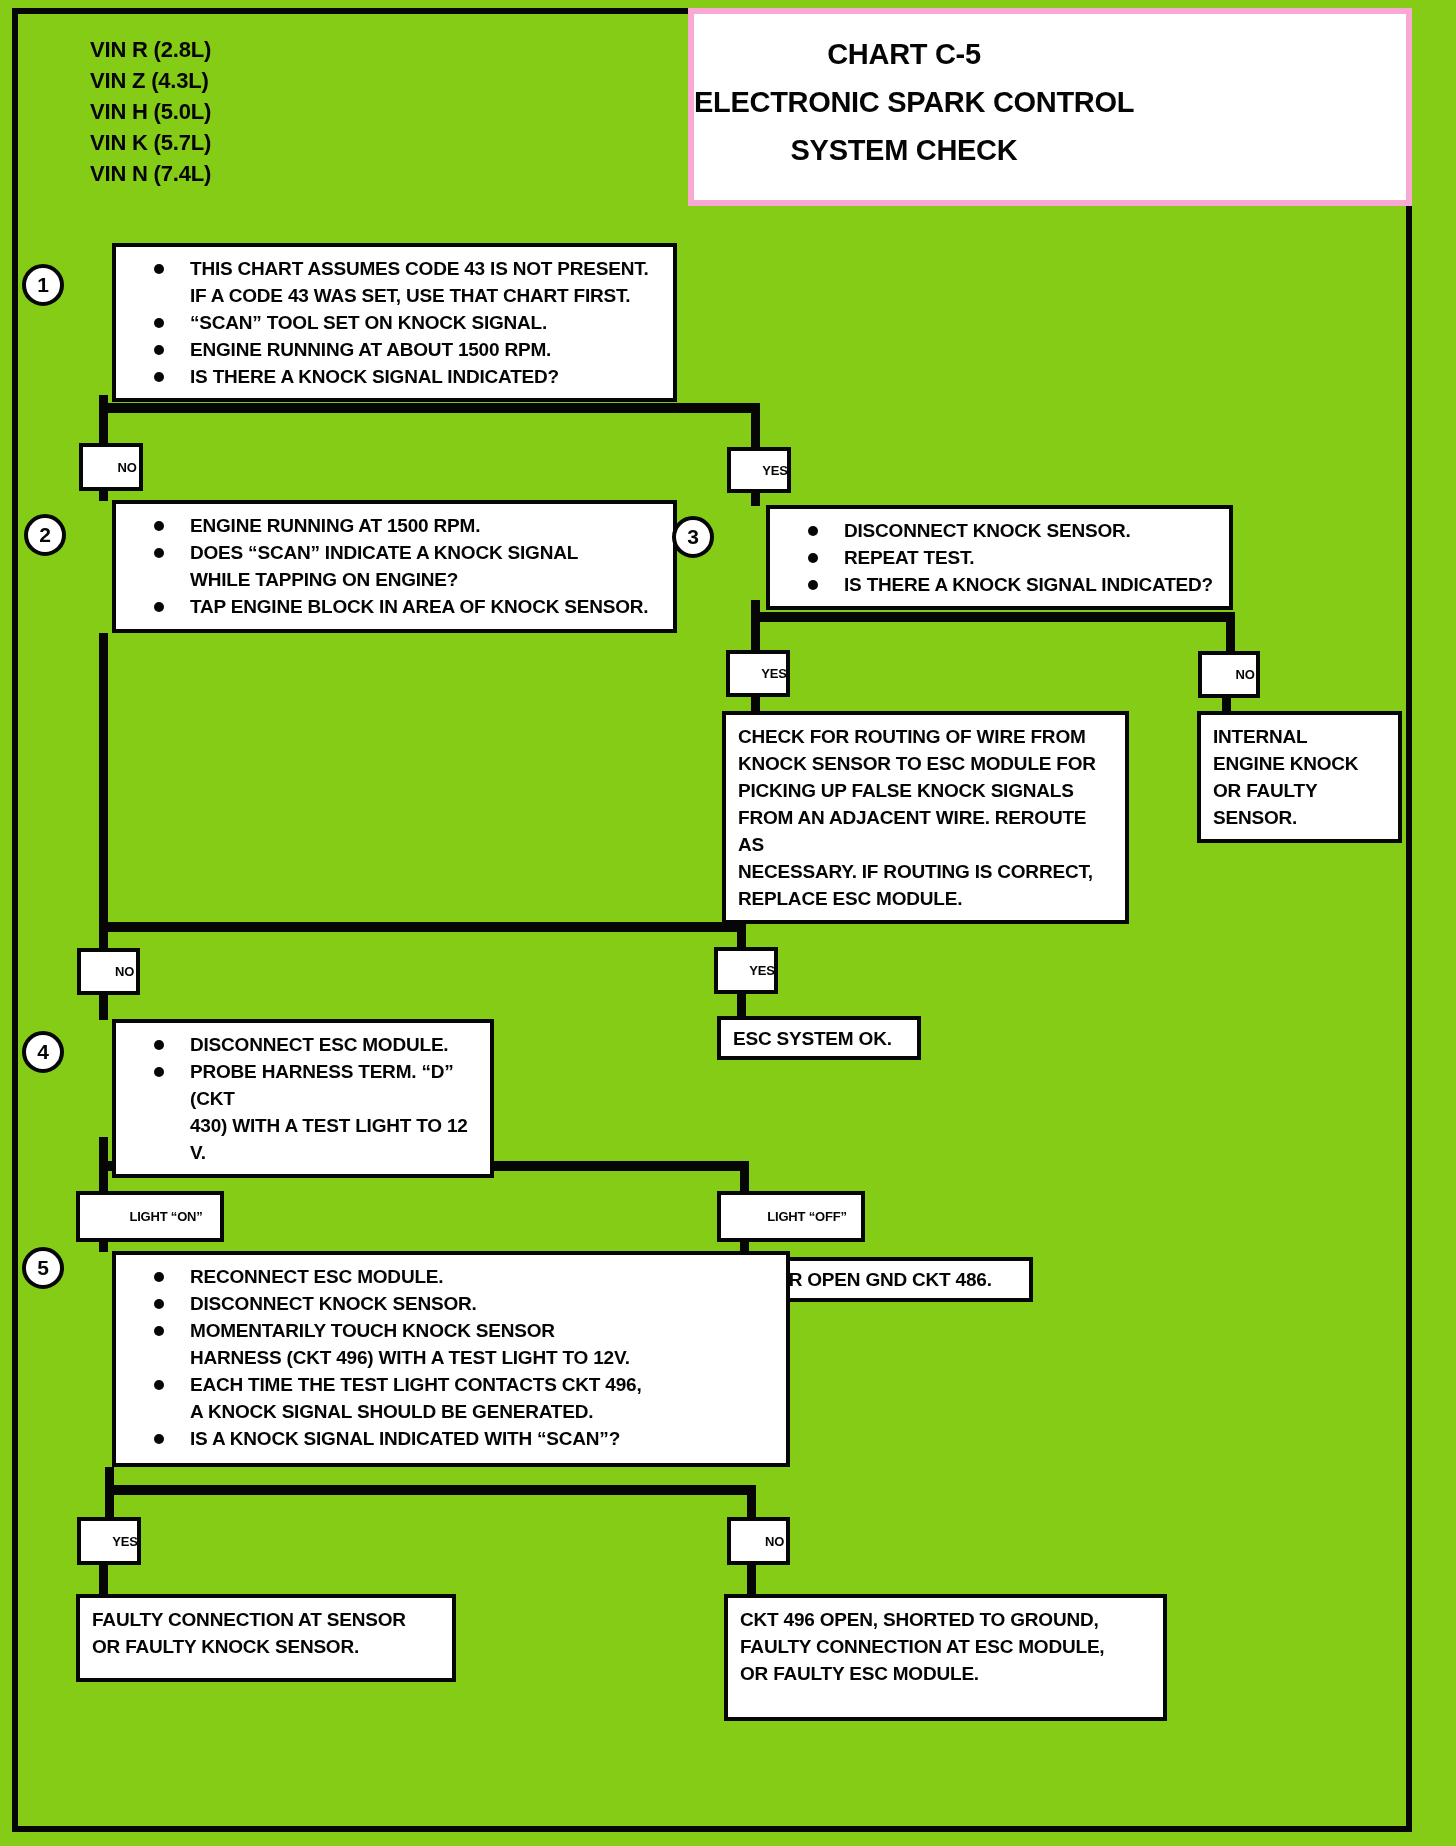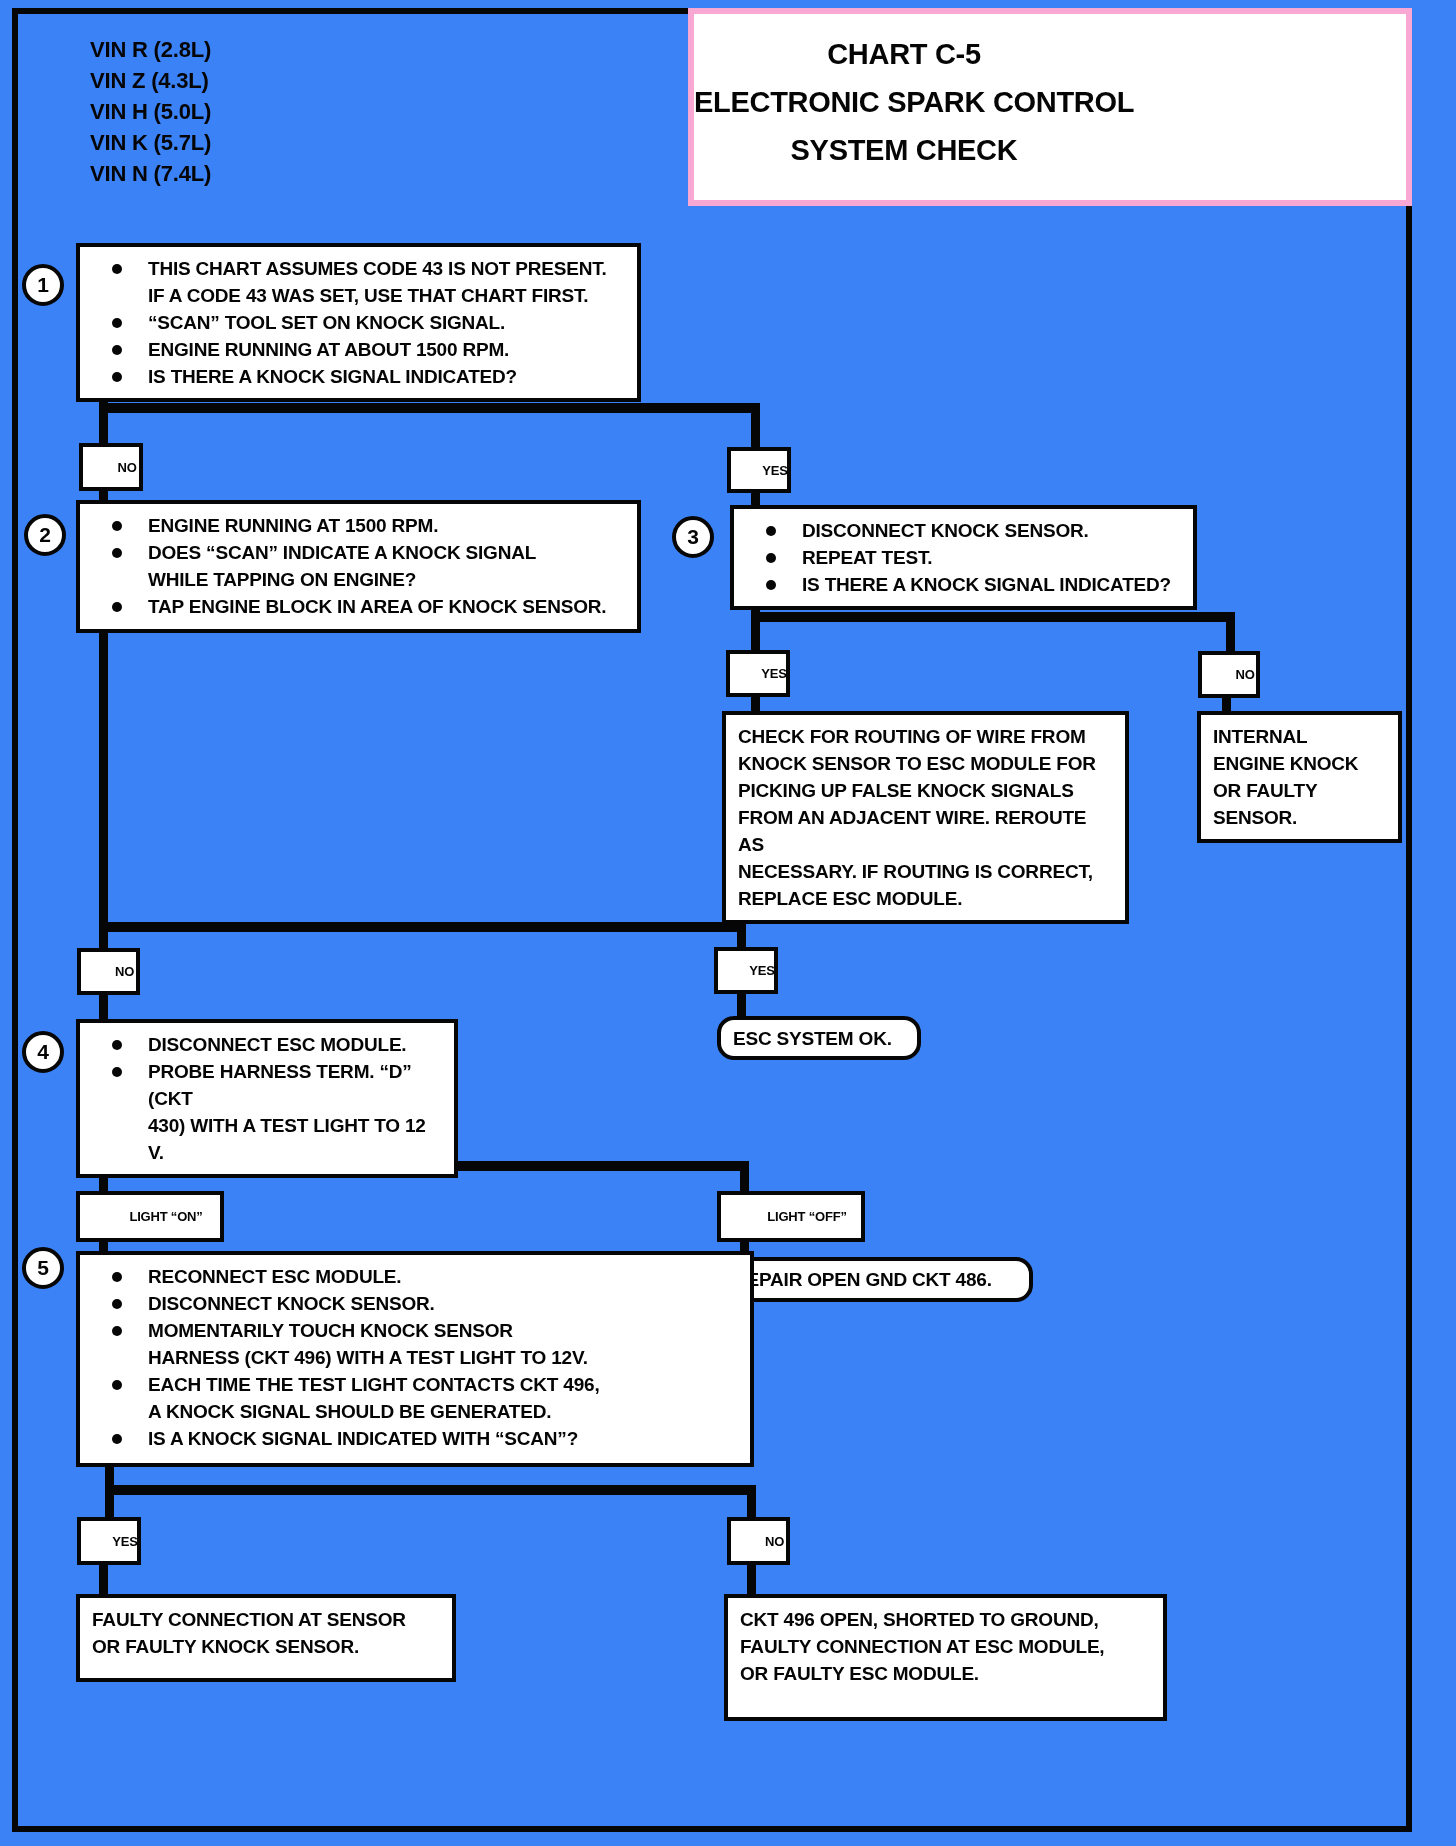--- a/index.html
+++ b/index.html
@@ -1,42 +1,42 @@
 <!DOCTYPE html>
 <html><head>
 <meta charset="utf-8">
 <style>
   html,body{margin:0;padding:0;background:#fff;}
   .page{
-    position:relative;width:1456px;height:1846px;background:#3b82f6;
+    position:relative;width:1456px;height:1846px;background:#84cc16;
     font-family:"Liberation Sans","DejaVu Sans",sans-serif;
     font-weight:bold;color:#050505;overflow:hidden;
   }
   .frame{position:absolute;left:12px;top:8px;width:1400px;height:1824px;
     border:6px solid #060606;box-sizing:border-box;}
   .titlebox{position:absolute;left:688px;top:8px;width:724px;height:198px;
     border:6px solid #f9a8d4;box-sizing:border-box;background:#fff;}
   .title-inner{width:420px;padding-top:24px;text-align:center;}
   .title-line{font-size:29px;letter-spacing:-0.3px;margin-bottom:15px;white-space:nowrap;}
   .vin{position:absolute;left:90px;top:34px;font-size:22px;line-height:31px;letter-spacing:-0.2px;}
   .line{position:absolute;background:#060606;}
   .numcircle{position:absolute;width:42px;height:42px;border:4px solid #060606;
     border-radius:50%;box-sizing:border-box;display:flex;align-items:center;justify-content:center;
     font-size:21px;background:#fff;}
   .box{position:absolute;border:4px solid #060606;box-sizing:border-box;background:#fff;
     font-size:19px;line-height:27px;letter-spacing:-0.2px;}
-  .bbox{padding:8px 10px 8px 10px;}
+  .bbox{padding:8px 10px 8px 16px;margin-left:36px;}
   .bi{display:flex;align-items:flex-start;}
   .dot{flex:0 0 10px;width:10px;height:10px;border-radius:50%;background:#060606;
     margin:9px 26px 0 22px;}
   .txt{flex:1;white-space:pre-line;}
   .label{display:flex;align-items:center;justify-content:center;font-size:13px;
     letter-spacing:-0.2px;white-space:nowrap;padding-left:32px;}
   .result{padding:8px 12px;white-space:pre-line;}
-  .oneline{display:flex;align-items:center;padding:12px 12px;white-space:nowrap;border-radius:17px;}
+  .oneline{display:flex;align-items:center;padding:12px 12px;white-space:nowrap;}
 </style>
 </head>
 <body>
 
 <div class="page">
 
   <div class="frame"></div>
 
   <div class="vin">
     <div>VIN R (2.8L)</div>

